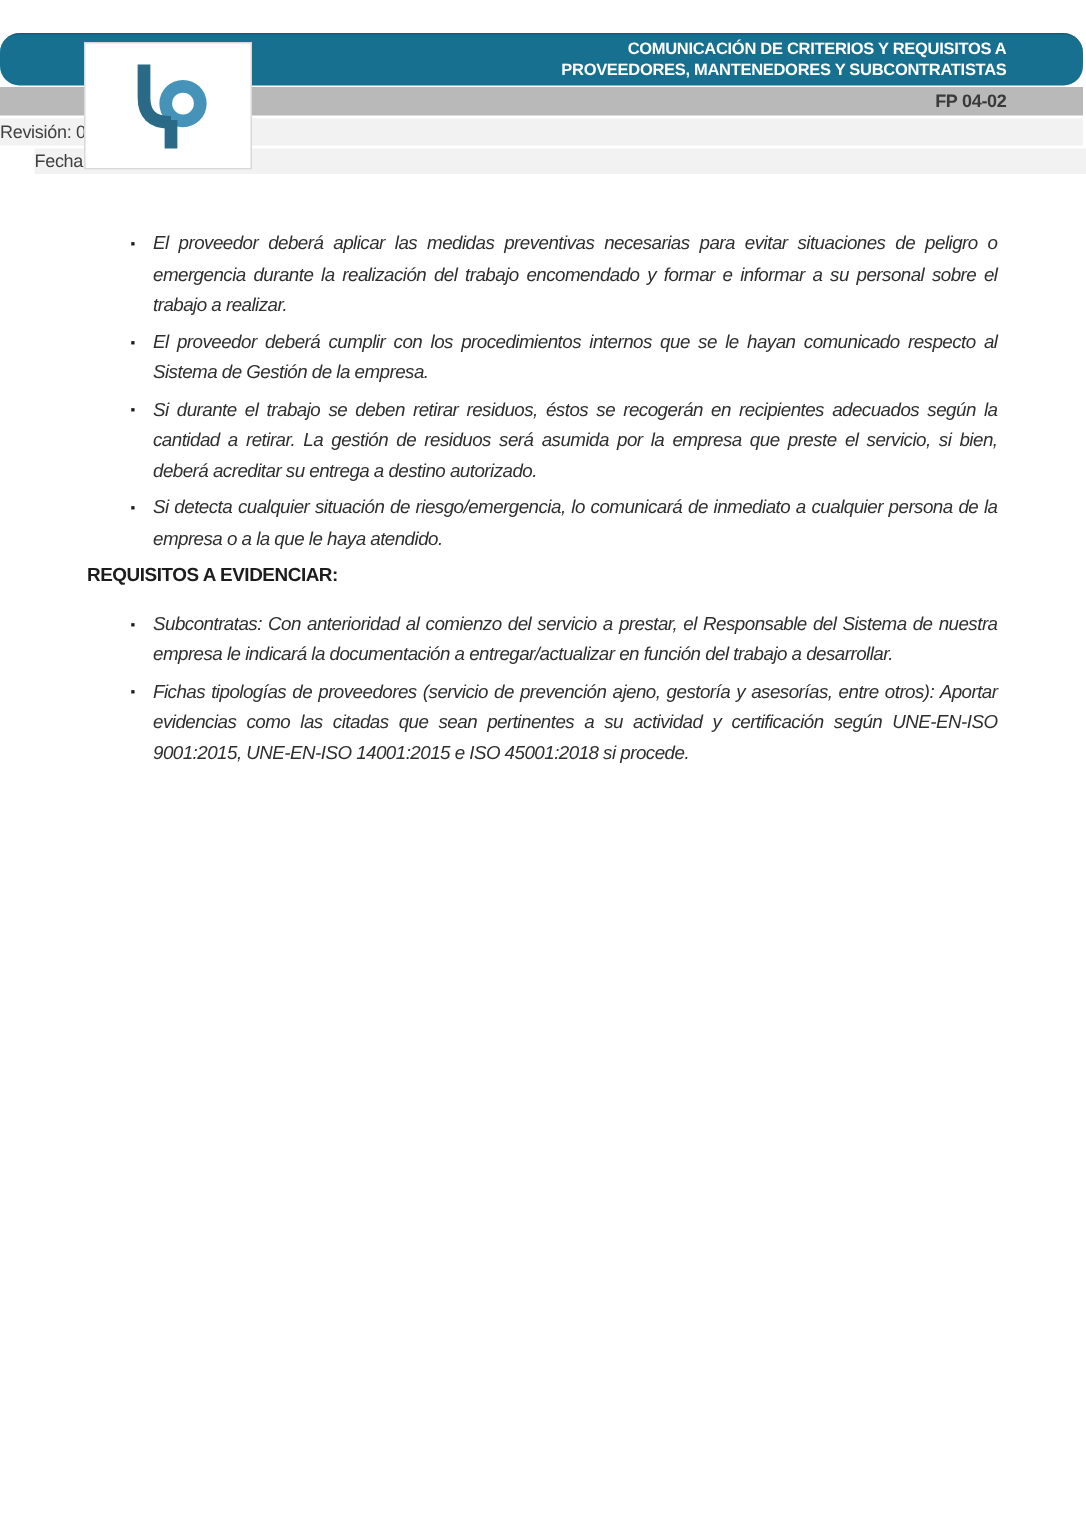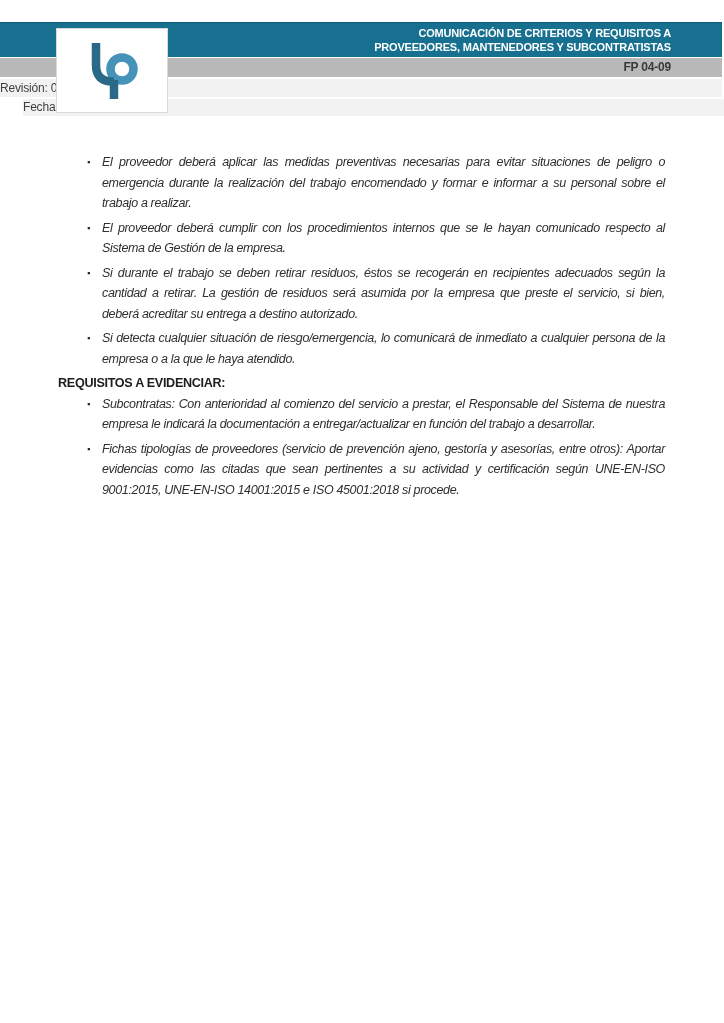--- a/index.html
+++ b/index.html
@@ -21,21 +21,21 @@
     font-family:"Liberation Sans","DejaVu Sans",sans-serif;
     color:var(--c-text);
     overflow:hidden;
   }
   
   .band{position:absolute;left:0;width:722px;}
   .band-teal{
     top:22px;height:35px;
     background:var(--c-teal);
     border-top:1px solid #0f5d79;
-    display:flex;flex-direction:column;justify-content:center;
+    display:flex;flex-direction:column;justify-content:center;border-radius:13px;
   }
   .band-teal .title-line{
     text-align:right;padding-right:51px;
     color:#ffffff;font-weight:bold;
     font-size:11px;line-height:14px;letter-spacing:-0.2px;
   }
   .band-gray{
     top:58px;height:19px;
     background:var(--c-band-gray);
     text-align:right;
@@ -79,37 +79,37 @@
     text-align:justify;
     line-height:20.5px;
   }
   ul.bullets li::before{
     content:"\25AA";
     position:absolute;left:29px;top:0;
     font-size:9px;line-height:20.5px;color:#1c1c1c;
   }
   .section-heading{
     font-size:12.6px;font-weight:bold;color:#1d1d1d;
-    line-height:20.5px;margin:0 0 0 0;letter-spacing:-0.3px;
+    line-height:20.5px;margin:0 0 12px 0;letter-spacing:-0.3px;
   }
 </style>
 </head>
 <body>
 
 <div class="page">
 
   <header>
 
     <div class="band band-teal">
       <div class="title-line">COMUNICACIÓN DE CRITERIOS Y REQUISITOS A</div>
       <div class="title-line">PROVEEDORES, MANTENEDORES Y SUBCONTRATISTAS</div>
     </div>
 
     <div class="band band-gray">
-      <span class="cell">FP 04-09</span>
+      <span class="cell">FP 04-02</span>
     </div>
 
     <div class="band band-light band-rev">
       <span class="cell">Revisión: 00</span>
     </div>
 
     <div class="band band-light band-date">
       <span class="cell">Fecha: 15.10.2024</span>
     </div>
 

